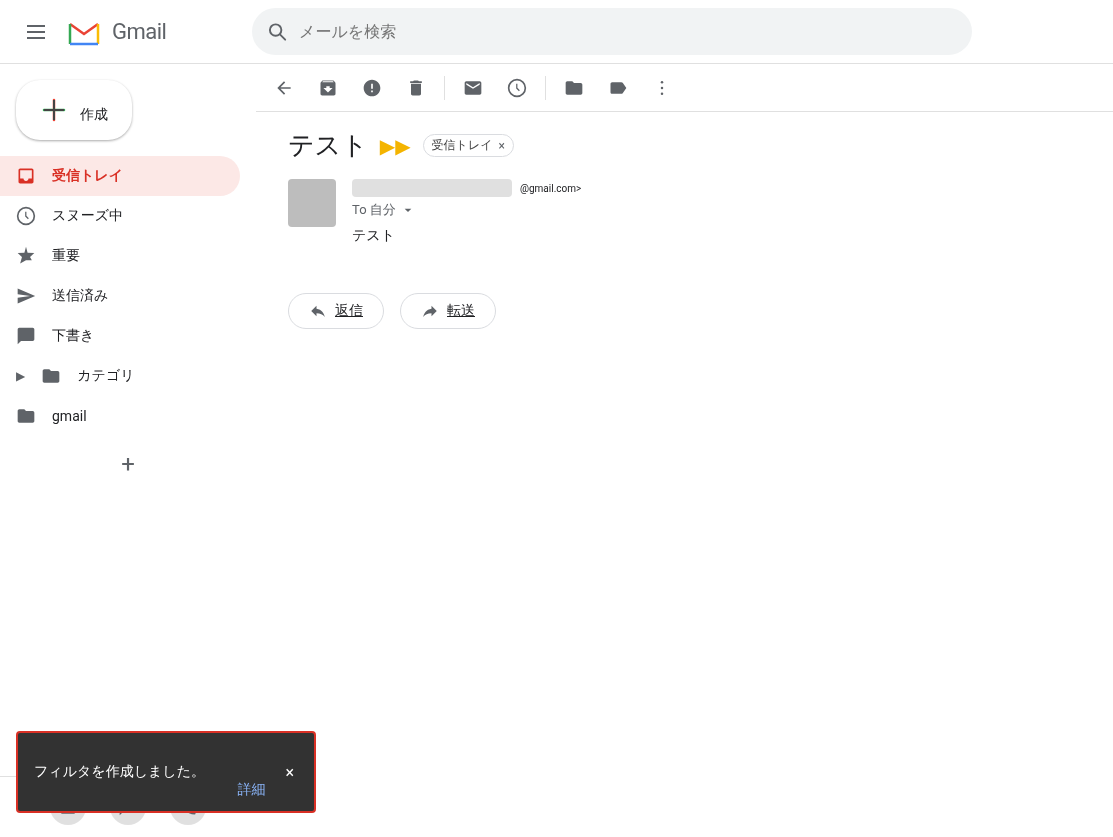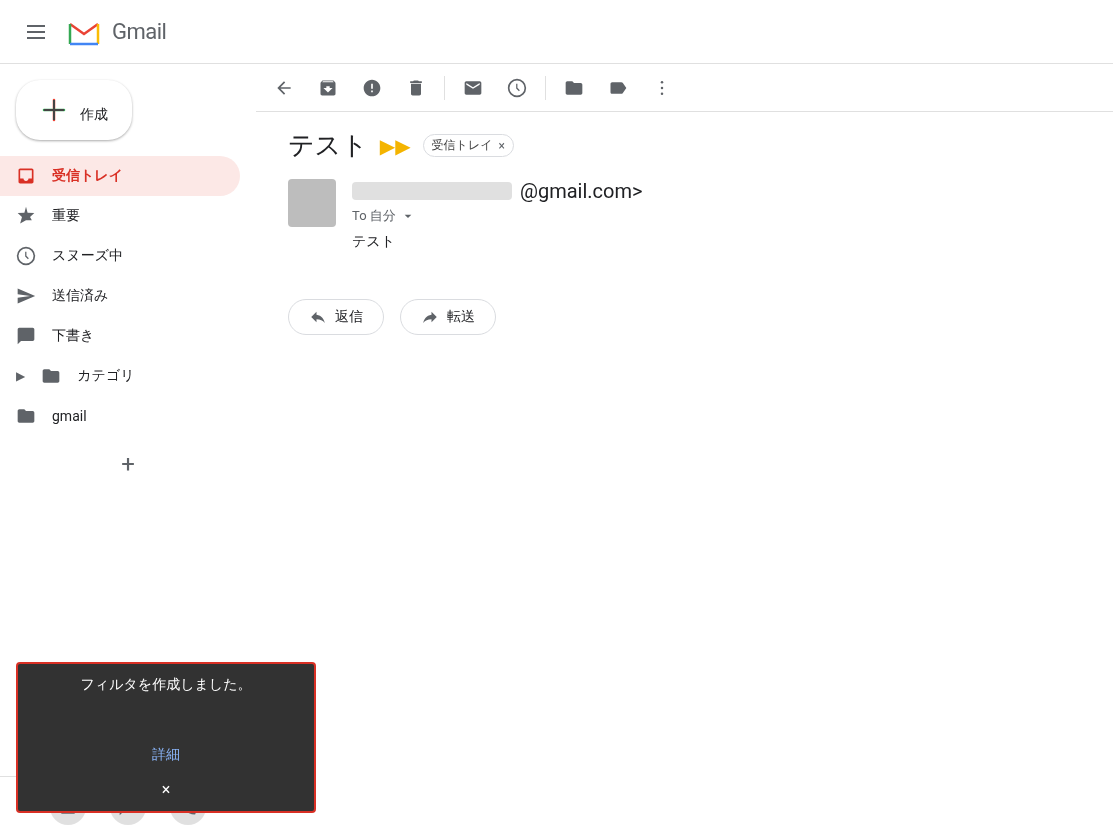--- a/index.html
+++ b/index.html
@@ -214,21 +214,21 @@
       flex-shrink: 0;
     }
     .email-details { flex: 1; }
     .sender-row {
       display: flex;
       align-items: center;
       gap: 8px;
       margin-bottom: 4px;
     }
     .sender-email {
-      font-size: 20px;
+      font-size: 10px;
       color: #202124;
     }
     .sender-blur {
       display: inline-block;
       width: 160px; height: 18px;
       background: #e0e0e0;
       border-radius: 4px;
       vertical-align: middle;
     }
     .to-row {
@@ -247,20 +247,21 @@
       font-size: 14px;
       color: #202124;
       margin-bottom: 24px;
     }
 
     
     .action-buttons {
       display: flex;
       gap: 16px;
       margin-top: 8px;
+      text-decoration: underline;
     }
     .action-btn {
       display: flex;
       align-items: center;
       gap: 8px;
       padding: 8px 20px;
       border: 1px solid #dadce0;
       border-radius: 20px;
       background: #fff;
       cursor: pointer;
@@ -277,21 +278,20 @@
       color: #fff;
       border-radius: 4px;
       padding: 12px 16px;
       display: flex;
       align-items: center;
       gap: 16px;
       font-size: 14px;
       z-index: 1000;
       border: 2px solid #d93025;
       min-width: 300px;
-      flex-direction: column;
     }
     .toast-text { flex: 1; }
     .toast-link {
       color: #8ab4f8;
       cursor: pointer;
       font-size: 14px;
       text-decoration: none;
       margin-top: 36px;
     }
     .toast-close {
@@ -345,20 +345,27 @@
 
       <path d="M6 10 L20 22 L34 10 L34 30 L30 30 L30 16 L20 25 L10 16 L10 30 L6 30 Z" fill="none"></path>
 
       <rect x="6" y="8" width="28" height="24" rx="2" fill="none"></rect>
       <path d="M6 12 L20 22 L34 12" stroke="#EA4335" stroke-width="2.5" fill="none"></path>
       <line x1="6" y1="12" x2="6" y2="32" stroke="#34A853" stroke-width="2.5"></line>
       <line x1="34" y1="12" x2="34" y2="32" stroke="#FBBC05" stroke-width="2.5"></line>
       <line x1="6" y1="32" x2="34" y2="32" stroke="#4285F4" stroke-width="2.5"></line>
     </svg>
     <span class="header-title">Gmail</span>
+  </div>
+  <div class="search-bar">
+    <svg width="20" height="20" viewBox="0 0 20 20">
+      <circle cx="8" cy="8" r="6" fill="none" stroke="#5f6368" stroke-width="2"></circle>
+      <line x1="13" y1="13" x2="18" y2="18" stroke="#5f6368" stroke-width="2" stroke-linecap="round"></line>
+    </svg>
+    <input type="text" placeholder="メールを検索" style="">
   </div>
 </div>
 
 <div class="app-body">
 
   <div class="sidebar">
     <button class="compose-btn">
       <div class="compose-plus">
         <svg width="28" height="28" viewBox="0 0 28 28">
           <line x1="14" y1="4" x2="14" y2="24" stroke="#EA4335" stroke-width="2.5" stroke-linecap="round"></line>
@@ -373,33 +380,33 @@
         <svg width="20" height="20" viewBox="0 0 24 24">
             <path d="M19 3H5c-1.1 0-2 .9-2 2v14c0 1.1.9 2 2 2h14c1.1 0 2-.9 2-2V5c0-1.1-.9-2-2-2zm0 12h-4c0 1.66-1.34 3-3 3s-3-1.34-3-3H5V5h14v10z" fill="#d93025"></path>
           </svg>
       </span>
       <span class="nav-label">受信トレイ</span>
     </div>
 
     <div class="nav-item">
       <span class="nav-icon">
         <svg width="20" height="20" viewBox="0 0 24 24">
+            <path d="M12 1a11 11 0 100 22A11 11 0 0012 1zm0 20a9 9 0 110-18 9 9 0 010 18zm.5-9.25V7h-1.5v5.45l3.32 3.32 1.06-1.06-2.88-2.96z" fill="#5f6368"></path>
+          </svg>
+      </span>
+      <span class="nav-label">スヌーズ中</span>
+    </div>
+
+    <div class="nav-item">
+      <span class="nav-icon">
+        <svg width="20" height="20" viewBox="0 0 24 24">
             <path d="M12 17l-7 4 2.18-7.86L2 8.5l8.09-.35L12 1l1.91 7.15L22 8.5l-5.18 4.64L19 17z" fill="#5f6368"></path>
           </svg>
       </span>
       <span class="nav-label">重要</span>
-    </div>
-
-    <div class="nav-item">
-      <span class="nav-icon">
-        <svg width="20" height="20" viewBox="0 0 24 24">
-            <path d="M12 1a11 11 0 100 22A11 11 0 0012 1zm0 20a9 9 0 110-18 9 9 0 010 18zm.5-9.25V7h-1.5v5.45l3.32 3.32 1.06-1.06-2.88-2.96z" fill="#5f6368"></path>
-          </svg>
-      </span>
-      <span class="nav-label">スヌーズ中</span>
     </div>
 
     <div class="nav-item">
       <span class="nav-icon">
         <svg width="20" height="20" viewBox="0 0 24 24">
             <path d="M2.01 21L23 12 2.01 3 2 10l15 2-15 2z" fill="#5f6368"></path>
           </svg>
       </span>
       <span class="nav-label">送信済み</span>
     </div>

